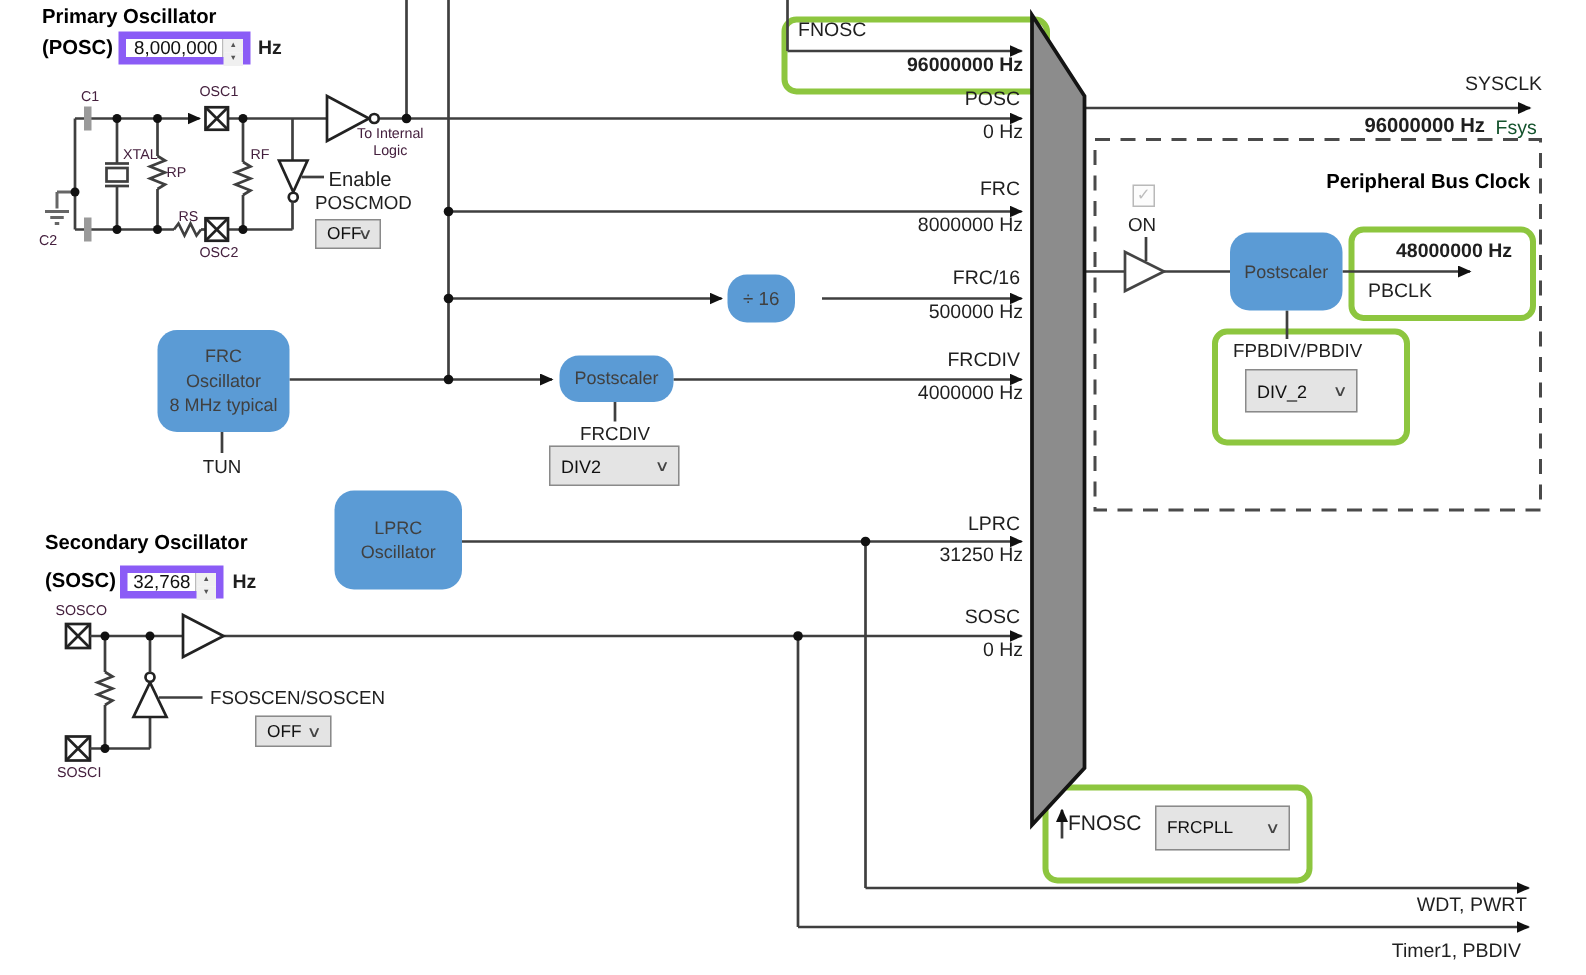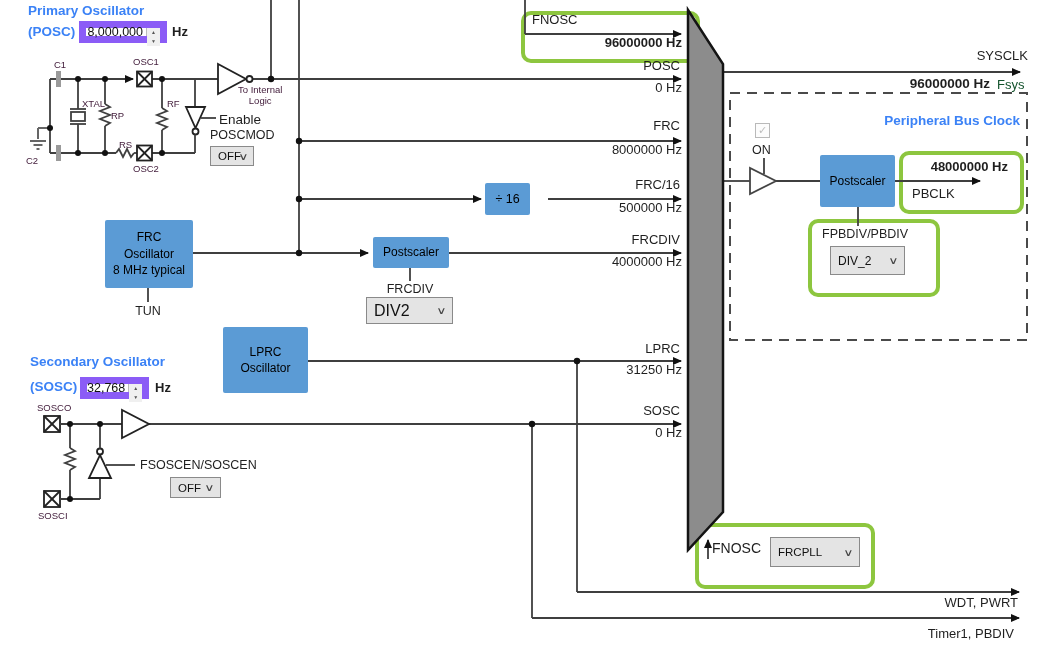--- a/index.html
+++ b/index.html
@@ -1,34 +1,34 @@
 <!DOCTYPE html>
 <html><head>
 <meta charset="utf-8">
 <style>
   html,body{margin:0;padding:0;background:#fff;}
   .canvas{position:relative;width:1057px;height:650px;background:#fff;overflow:hidden;
           font-family:"Liberation Sans",sans-serif;color:#222;}
   .lbl{position:absolute;white-space:nowrap;font-size:13px;color:#1f1f1f;line-height:14px;}
   .b{font-weight:bold;}
   .r{text-align:right;}
-  .hdr{font-size:13.5px;font-weight:bold;color:#3b82f6;}
+  .hdr{font-size:13.5px;font-weight:bold;color:#000000;}
   .circ{font-size:9.5px;color:#45203e;line-height:10px;}
   .tiny{font-size:9.5px;color:#45203e;line-height:11px;text-align:center;}
   .muxlb{left:510px;width:170px;text-align:right;}
   .muxval{left:512px;width:170px;text-align:right;}
-  .bluebox{position:absolute;background:#5b9bd5;border-radius:2px;color:#000000;
+  .bluebox{position:absolute;background:#5b9bd5;border-radius:13px;color:#404040;
            display:flex;flex-direction:column;align-items:center;justify-content:center;
            font-size:12px;line-height:16.5px;text-align:center;}
   .green{position:absolute;border:4px solid #8dc63f;border-radius:10px;background:transparent;}
   .dd{position:absolute;background:#e4e4e4;border:1px solid #8a8a8a;display:flex;
       align-items:center;box-sizing:border-box;cursor:default;}
   .dd-t{flex:1;font-size:11.5px;padding-left:7px;color:#111;}
   .dd-c{font-size:10px;color:#444;padding-right:6px;transform:scaleX(1.4);}
-  .spin{position:absolute;background:#fff;border:7px solid #8b5cf6;display:flex;
+  .spin{position:absolute;background:#fff;border:5px solid #8b5cf6;display:flex;
         align-items:stretch;box-sizing:border-box;}
   .spin-v{flex:1;font-size:12.5px;text-align:right;align-self:center;padding-right:3px;color:#111;}
   .spin-btns{width:13px;display:flex;flex-direction:column;border-left:1px solid #bbb;}
   .spin-btns span{flex:1;font-size:5px;color:#555;background:#f0f0f0;text-align:center;line-height:9px;}
   .chk{position:absolute;left:755px;top:123px;width:13px;height:13px;border:1.5px solid #b9b9b9;
        background:#fcfcfc;display:flex;align-items:center;justify-content:center;}
   .chk-m{font-size:11px;color:#bdbdbd;line-height:11px;}
   svg{position:absolute;left:0;top:0;}
 </style>
 </head>
@@ -211,21 +211,21 @@
   <div class="lbl" style="left:128px;top:304px;width:40px;text-align:center;font-size:12.5px">TUN</div>
 
   <div class="bluebox" style="left:485px;top:183px;width:45px;height:32px;font-size:12.5px">
     <span>÷ 16</span>
   </div>
   <div class="bluebox" style="left:373px;top:237px;width:76px;height:31px">
     <span>Postscaler</span>
   </div>
   <div class="lbl" style="left:380px;top:282px;width:60px;text-align:center;font-size:12.5px">FRCDIV</div>
   <div class="dd" style="left:366px;top:297px;width:87px;height:27px">
-    <span class="dd-t" style="font-size:16px">DIV2</span>
+    <span class="dd-t" style="font-size:12px">DIV2</span>
     <span class="dd-c">∨</span>
   </div>
 
   <div class="bluebox" style="left:223px;top:327px;width:85px;height:66px">
     <span>LPRC</span>
     <span>Oscillator</span>
   </div>
 
   <div class="lbl hdr" style="left:30px;top:355px">Secondary Oscillator</div>
   <div class="lbl hdr" style="left:30px;top:380px">(SOSC)</div>

